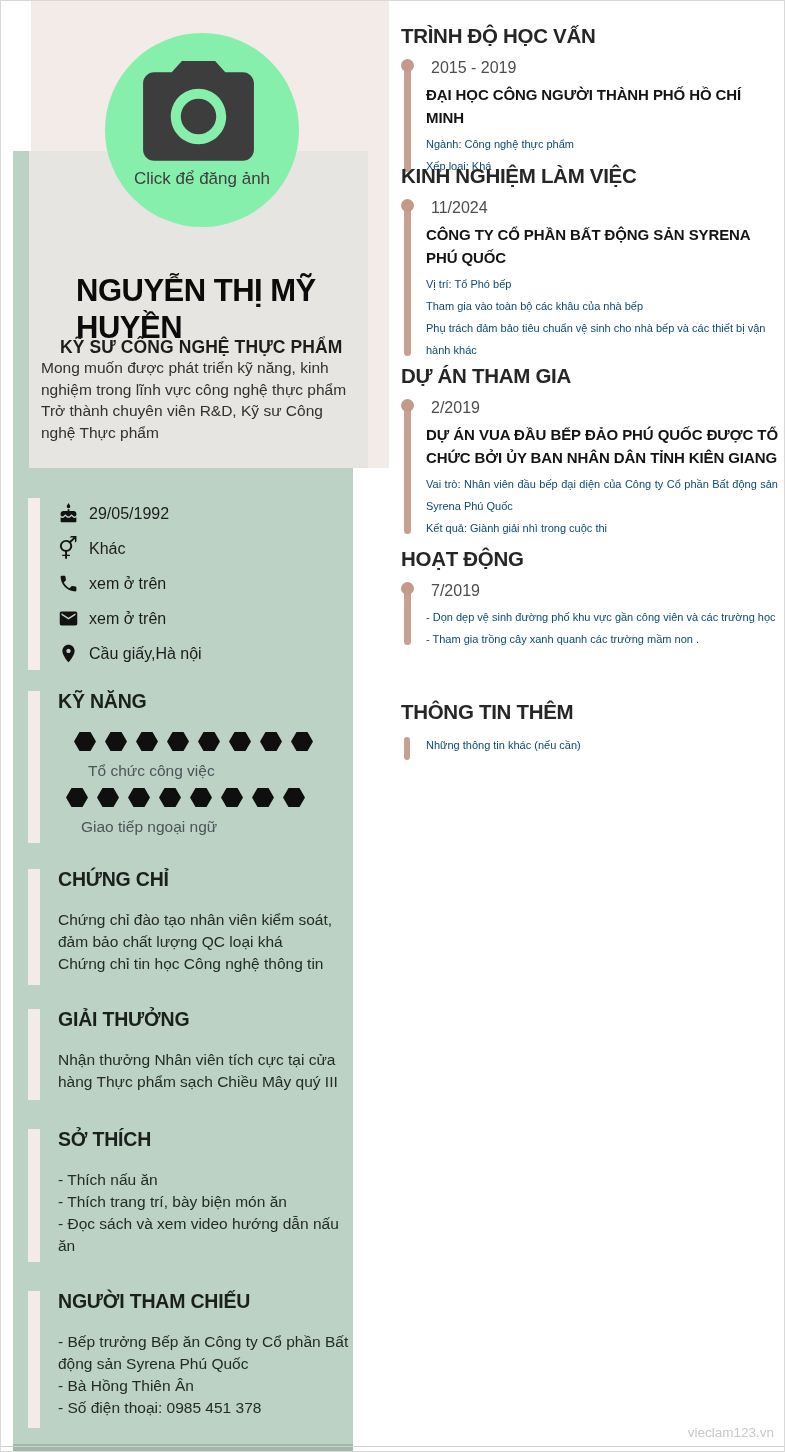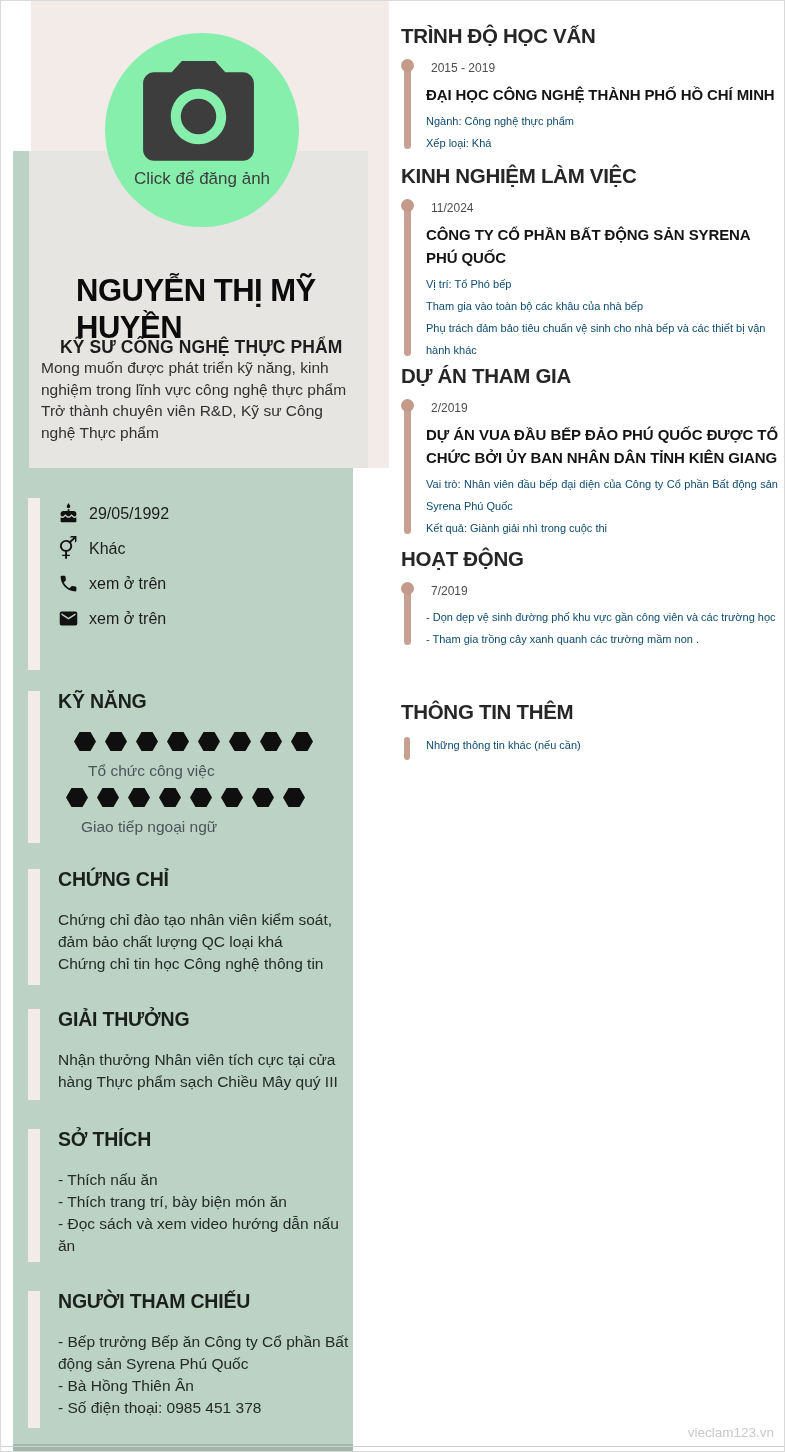--- a/index.html
+++ b/index.html
@@ -52,21 +52,21 @@
 
   
   .right-section{position:absolute;left:400px;width:377px;z-index:2;}
   .sec-edu{top:22px;} .sec-exp{top:162px;} .sec-proj{top:362px;} .sec-act{top:545px;} .sec-more{top:698px;}
   .right-heading{font-size:20.5px;line-height:26px;font-weight:bold;color:#262626;letter-spacing:-.3px;margin:0 0 9px;}
   .entry{position:relative;padding-left:25px;}
   .entry::before{content:'';position:absolute;left:3px;top:9px;bottom:5px;width:7px;border-radius:3.5px;background:#c7a092;}
   .entry::after{content:'';position:absolute;left:0;top:1px;width:13px;height:13px;border-radius:50%;background:#c49a8a;}
   .entry.no-dot::after{display:none;}
   .entry.no-dot::before{top:3px;bottom:auto;height:23px;width:6px;}
-  .entry-date{font-size:12px;line-height:20px;color:#4d4d4d;margin:0 0 5px 5px;}
+  .entry-date{font-size:16px;line-height:20px;color:#4d4d4d;margin:0 0 5px 5px;}
   .entry-title{font-size:15px;font-weight:bold;line-height:23px;color:#141414;letter-spacing:-.1px;margin:0 0 4px;}
   .entry-title:empty{display:none;}
   .entry-line{font-size:11px;line-height:22px;color:#0c4a6e;}
   .justify .entry-title,.justify .entry-line{text-align:justify;}
 
   .watermark{position:absolute;right:10px;top:1424px;font-size:13.5px;color:#c8c8c8;z-index:6;}
 </style>
 </head>
 <body>
 
@@ -118,20 +118,28 @@
 
         <div class="c-row">
           <span class="c-icon">
             <svg viewBox="0 0 24 24">
               <path d="M20 4H4c-1.1 0-1.99.9-1.99 2L2 18c0 1.1.9 2 2 2h16c1.1 0 2-.9 2-2V6c0-1.1-.9-2-2-2zm0 4l-8 5-8-5V6l8 5 8-5v2z"></path>
             </svg>
           </span>
           <span class="c-text">xem ở trên</span>
         </div>
 
+        <div class="c-row">
+          <span class="c-icon">
+            <svg viewBox="0 0 24 24">
+              <path d="M12 2C8.13 2 5 5.13 5 9c0 5.25 7 13 7 13s7-7.75 7-13c0-3.87-3.13-7-7-7zm0 9.5c-1.38 0-2.5-1.12-2.5-2.5s1.12-2.5 2.5-2.5 2.5 1.12 2.5 2.5-1.12 2.5-2.5 2.5z"></path>
+            </svg>
+          </span>
+          <span class="c-text">Cầu giấy,Hà nội</span>
+        </div>
       </div>
   </div>
 
   <div class="side-section sec-skills">
     <h2 class="side-heading">KỸ NĂNG</h2>
     <div>
 
         <div class="skill-item">
           <div class="hexrow">
             <span class="hex"></span>
@@ -198,21 +206,21 @@
         <div class="side-text">- Số điện thoại: 0985 451 378</div>
       </div>
   </div>
 
   <div class="right-section sec-edu">
     <h2 class="right-heading">TRÌNH ĐỘ HỌC VẤN</h2>
     <div>
 
         <div class="entry">
           <div class="entry-date">2015 - 2019</div>
-          <div class="entry-title">ĐẠI HỌC CÔNG NGHỆ THÀNH PHỐ HỒ CHÍ MINH</div>
+          <div class="entry-title">ĐẠI HỌC CÔNG NGƯỜI THÀNH PHỐ HỒ CHÍ MINH</div>
           <div>
 
           <div class="entry-line">Ngành: Công nghệ thực phẩm</div>
             <div class="entry-line">Xếp loại: Khá</div>
           </div>
         </div>
       </div>
   </div>
 
   <div class="right-section sec-exp">

